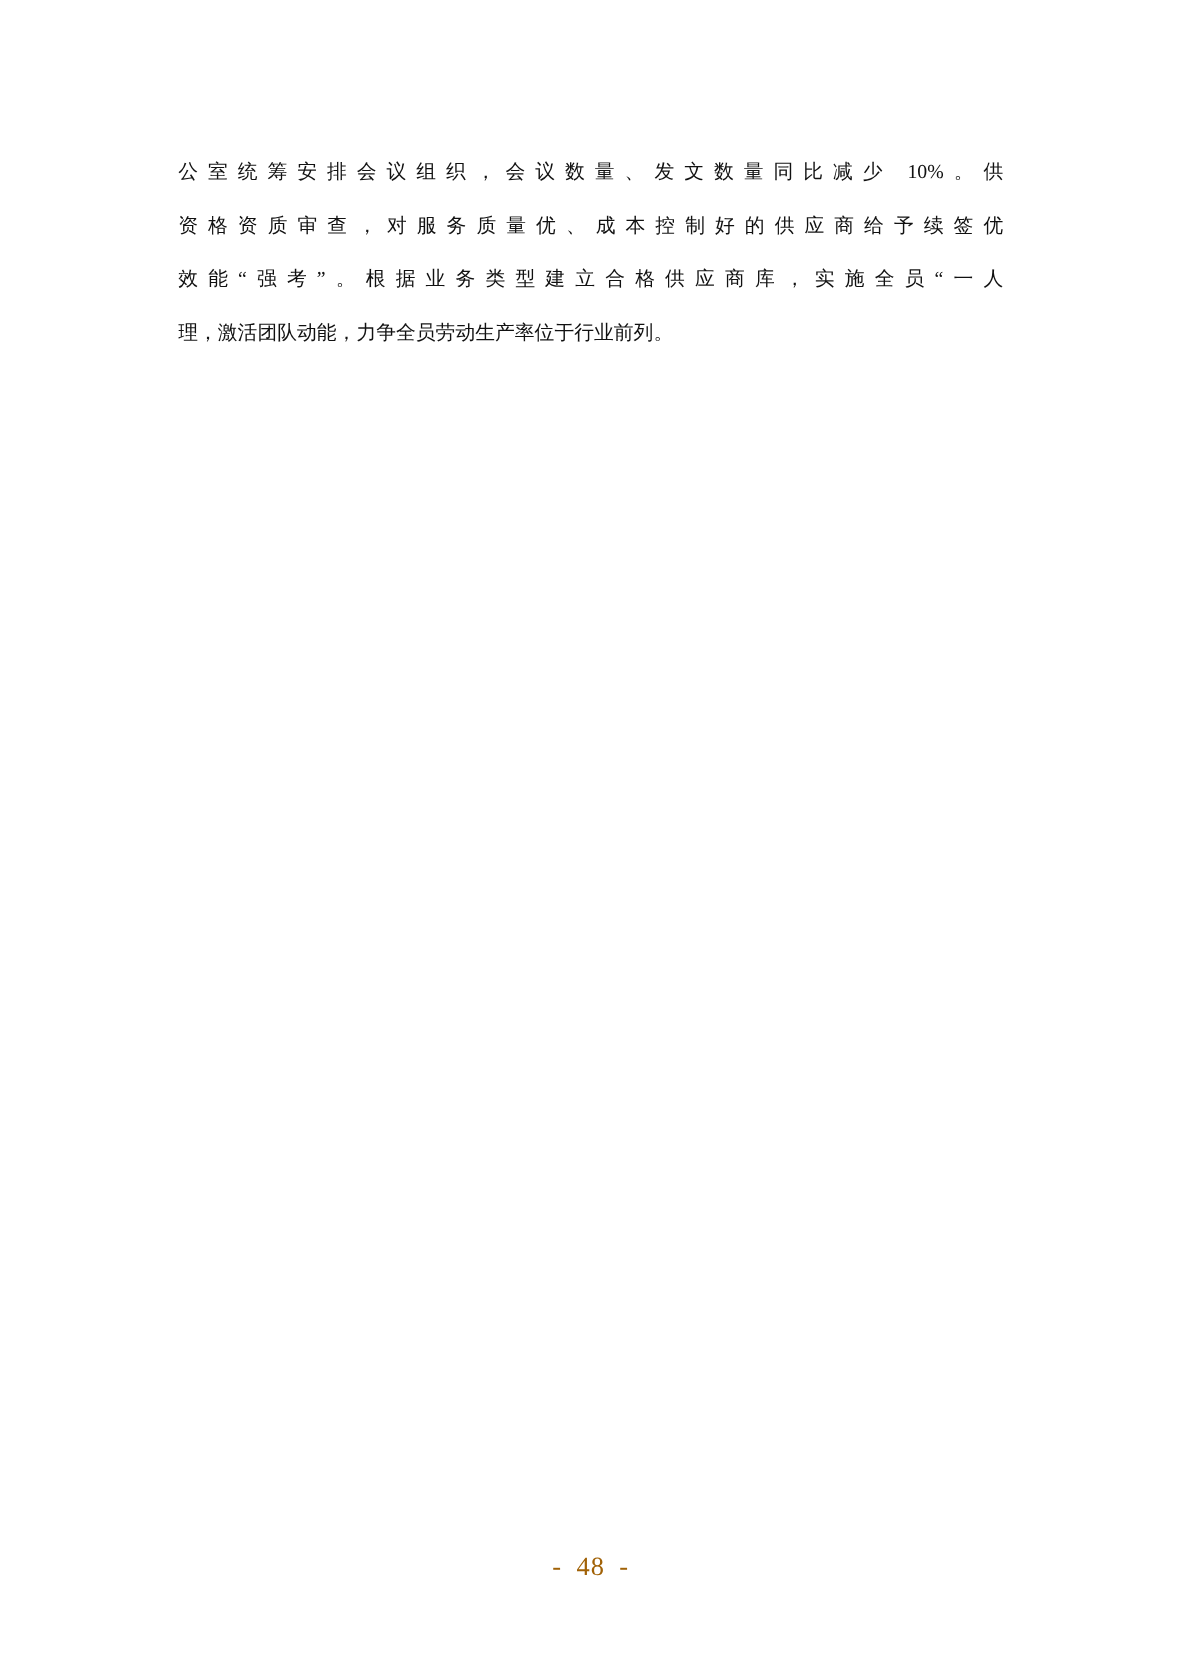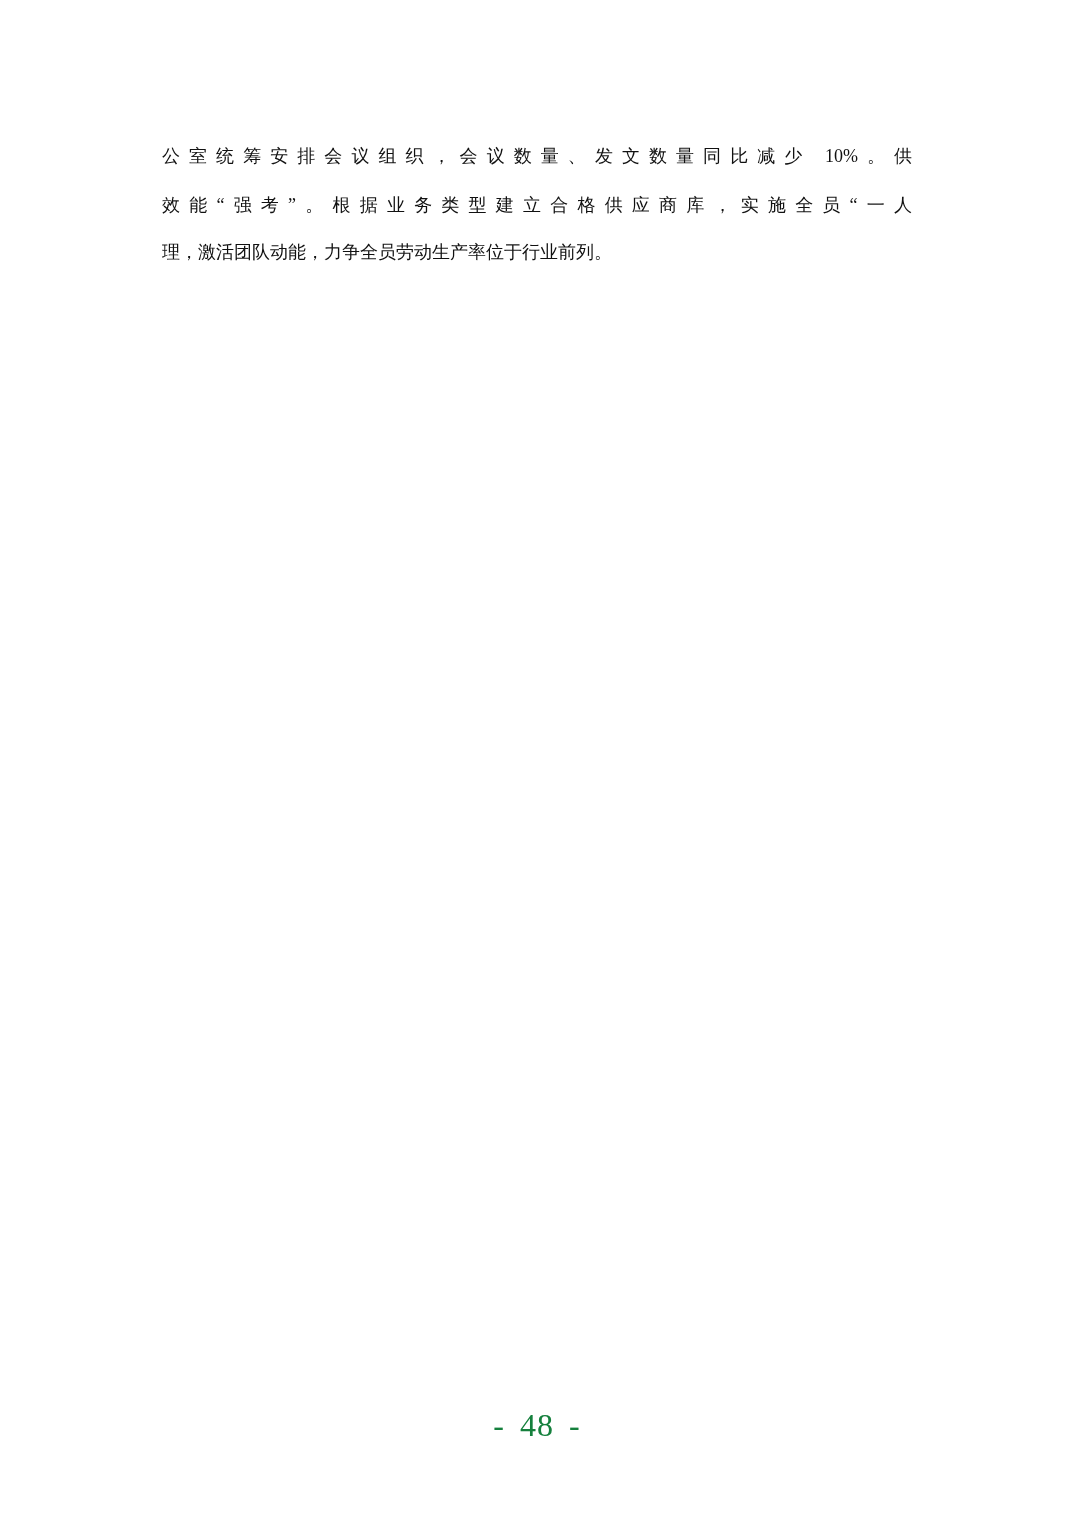--- a/index.html
+++ b/index.html
@@ -31,41 +31,41 @@
     text-align: justify;
     text-align-last: justify;
     text-justify: inter-character;
     white-space: normal;
     overflow: hidden;
     max-height: 48.6px;
   }
   .line.last {
     text-align: right;
     text-align-last: left;
-    font-family: Liberation Mono, monospace;
   }
   .page-number {
     position: absolute;
     top: 1410px;
     left: 0;
     width: 100%;
     text-align: center;
-    font-size: 32px;
+    font-size: 24px;
     line-height: 30px;
     letter-spacing: 1px;
     word-spacing: 6px;
-    color: #15803d;
+    color: #a16207;
   }
 </style>
 </head>
 <body>
 
 <div class="page">
 
   <div class="text-block">
     <p class="line">公室统筹安排会议组织，会议数量、发文数量同比减少 10%。供</p>
+    <p class="line">资格资质审查，对服务质量优、成本控制好的供应商给予续签优</p>
     <p class="line">效能“强考”。根据业务类型建立合格供应商库，实施全员“一人</p>
     <p class="line last">理，激活团队动能，力争全员劳动生产率位于行业前列。</p>
   </div>
 
   <div class="page-number">- 48 -</div>
 
 </div>
 
 </body></html>

